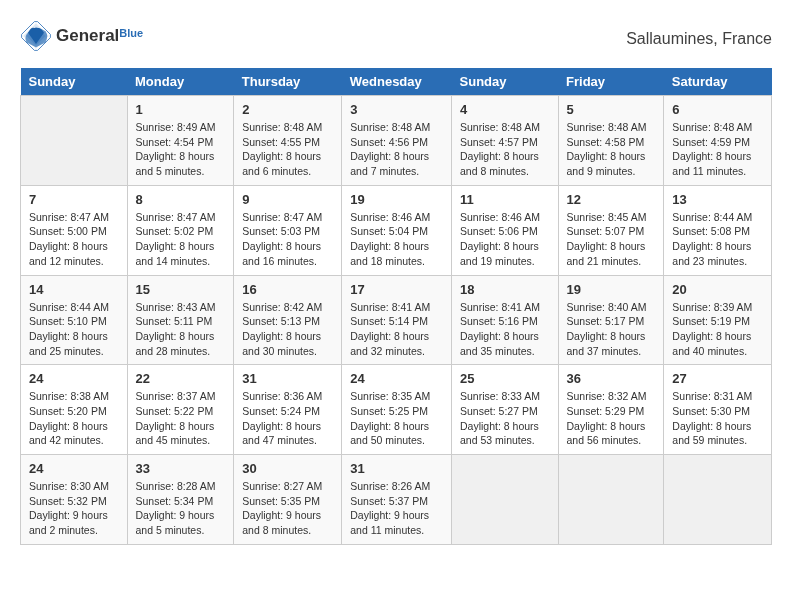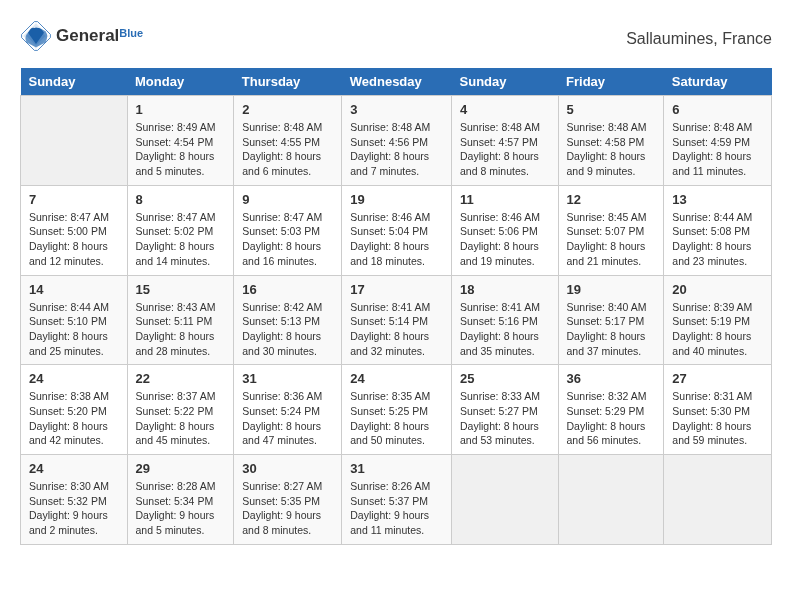--- a/index.html
+++ b/index.html
@@ -231,21 +231,21 @@
           <span class="day-num">27</span>
           <div class="day-info">Sunrise: 8:31 AM<br>Sunset: 5:30 PM<br>Daylight: 8 hours<br>and 59 minutes.</div>
         </td>
       </tr>
       <tr>
         <td>
           <span class="day-num">24</span>
           <div class="day-info">Sunrise: 8:30 AM<br>Sunset: 5:32 PM<br>Daylight: 9 hours<br>and 2 minutes.</div>
         </td>
         <td>
-          <span class="day-num">29</span>
+          <span class="day-num">33</span>
           <div class="day-info">Sunrise: 8:28 AM<br>Sunset: 5:34 PM<br>Daylight: 9 hours<br>and 5 minutes.</div>
         </td>
         <td>
           <span class="day-num">30</span>
           <div class="day-info">Sunrise: 8:27 AM<br>Sunset: 5:35 PM<br>Daylight: 9 hours<br>and 8 minutes.</div>
         </td>
         <td>
           <span class="day-num">31</span>
           <div class="day-info">Sunrise: 8:26 AM<br>Sunset: 5:37 PM<br>Daylight: 9 hours<br>and 11 minutes.</div>
         </td>

